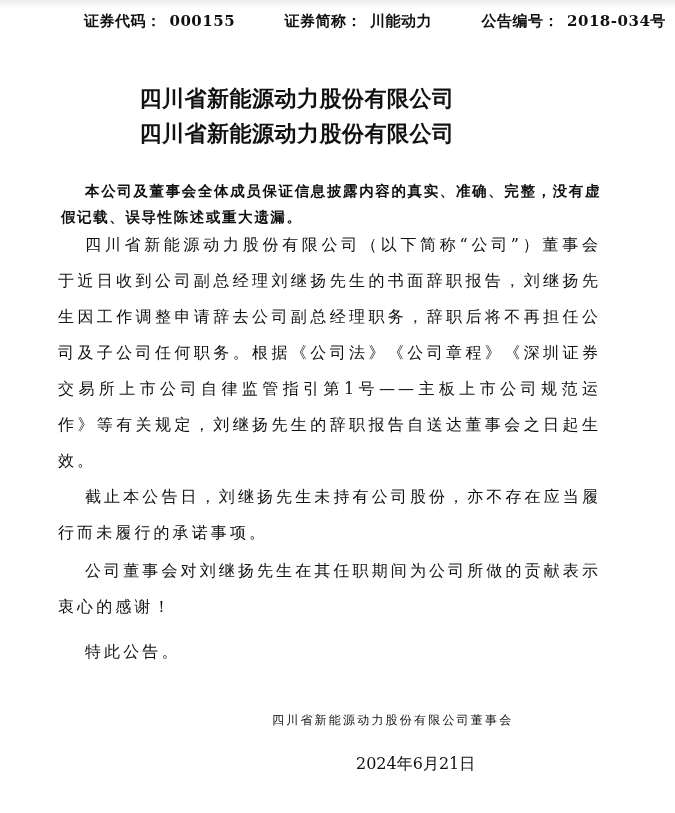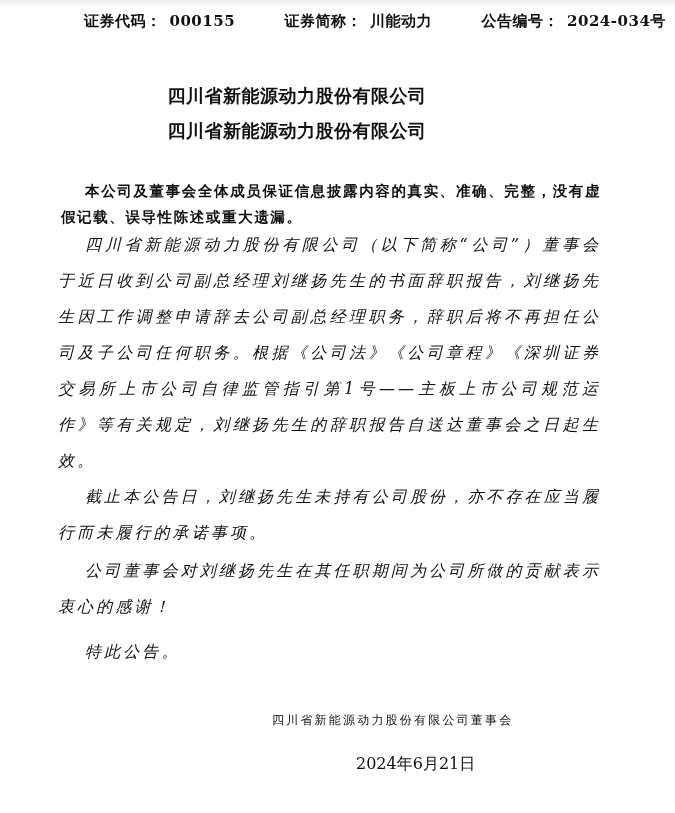--- a/index.html
+++ b/index.html
@@ -16,33 +16,33 @@
   }
   .header-line {
     position: absolute; top: 12px; left: 84px; width: 500px;
     font-size: 15px; font-weight: bold; white-space: nowrap;
     letter-spacing: 0.5px;
   }
   .header-line span { margin-right: 8px; }
   .header-line .gap { display: inline-block; width: 22px; }
   .title {
     position: absolute; left: 0; width: 594px; text-align: center;
-    font-size: 18px; font-weight: bold; letter-spacing: 0.5px;
+    font-size: 22px; font-weight: bold; letter-spacing: 0.5px;
   }
   .title.l1 { top: 84px; }
   .title.l2 { top: 119px; }
   .disclaimer {
     position: absolute; left: 61px; top: 179px; width: 540px;
     font-size: 14.5px; font-weight: bold; line-height: 26px;
     text-indent: 24px; letter-spacing: 1.6px; text-align: justify; font-family: Liberation Mono, monospace;
   }
   .para {
     position: absolute; left: 58px; width: 543px;
     font-size: 16px; line-height: 36px; text-indent: 27px;
-    letter-spacing: 3.1px; text-align: justify; font-style: italic;
+    letter-spacing: 3.1px; text-align: justify;
   }
   .p1 { top: 227px; }
   .p2 { top: 479px; }
   .p3 { top: 553px; }
   .p4 { top: 634px; }
   .signature {
     position: absolute; left: 224px; top: 712px; font-size: 12px;
     letter-spacing: 2.2px; white-space: nowrap; margin-left: 48px;
   }
   .date {
@@ -54,21 +54,21 @@
 </head>
 <body>
 
 <div class="top-shade"></div>
 
 <div class="header-line">
   <span>证券代码：</span><span>000155</span>
   <span class="gap"></span>
   <span>证券简称：</span><span>川能动力</span>
   <span class="gap"></span>
-  <span>公告编号：</span><span>2024-034号</span>
+  <span>公告编号：</span><span>2018-034号</span>
 </div>
 
 <div class="title l1">四川省新能源动力股份有限公司</div>
 <div class="title l2">四川省新能源动力股份有限公司</div>
 
 <div class="disclaimer">本公司及董事会全体成员保证信息披露内容的真实、准确、完整，没有虚假记载、误导性陈述或重大遗漏。</div>
 
 <div class="para p1">四川省新能源动力股份有限公司（以下简称“公司”）董事会于近日收到公司副总经理刘继扬先生的书面辞职报告，刘继扬先生因工作调整申请辞去公司副总经理职务，辞职后将不再担任公司及子公司任何职务。根据《公司法》《公司章程》《深圳证券交易所上市公司自律监管指引第1号——主板上市公司规范运作》等有关规定，刘继扬先生的辞职报告自送达董事会之日起生效。</div>
 <div class="para p2">截止本公告日，刘继扬先生未持有公司股份，亦不存在应当履行而未履行的承诺事项。</div>
 <div class="para p3">公司董事会对刘继扬先生在其任职期间为公司所做的贡献表示衷心的感谢！</div>

